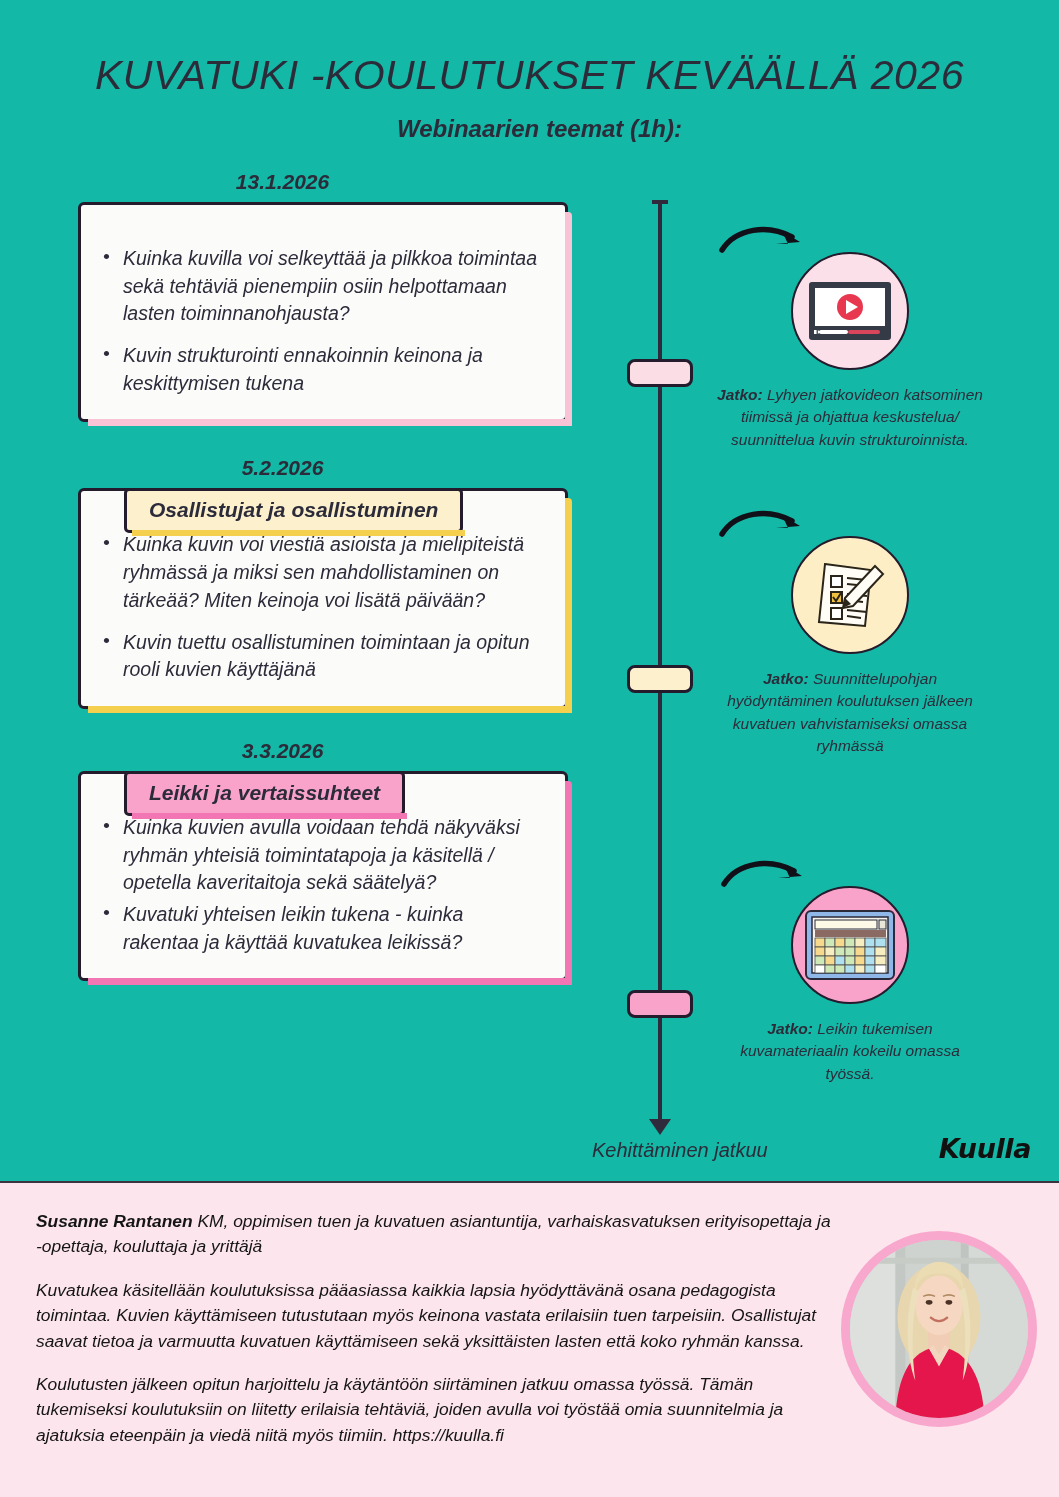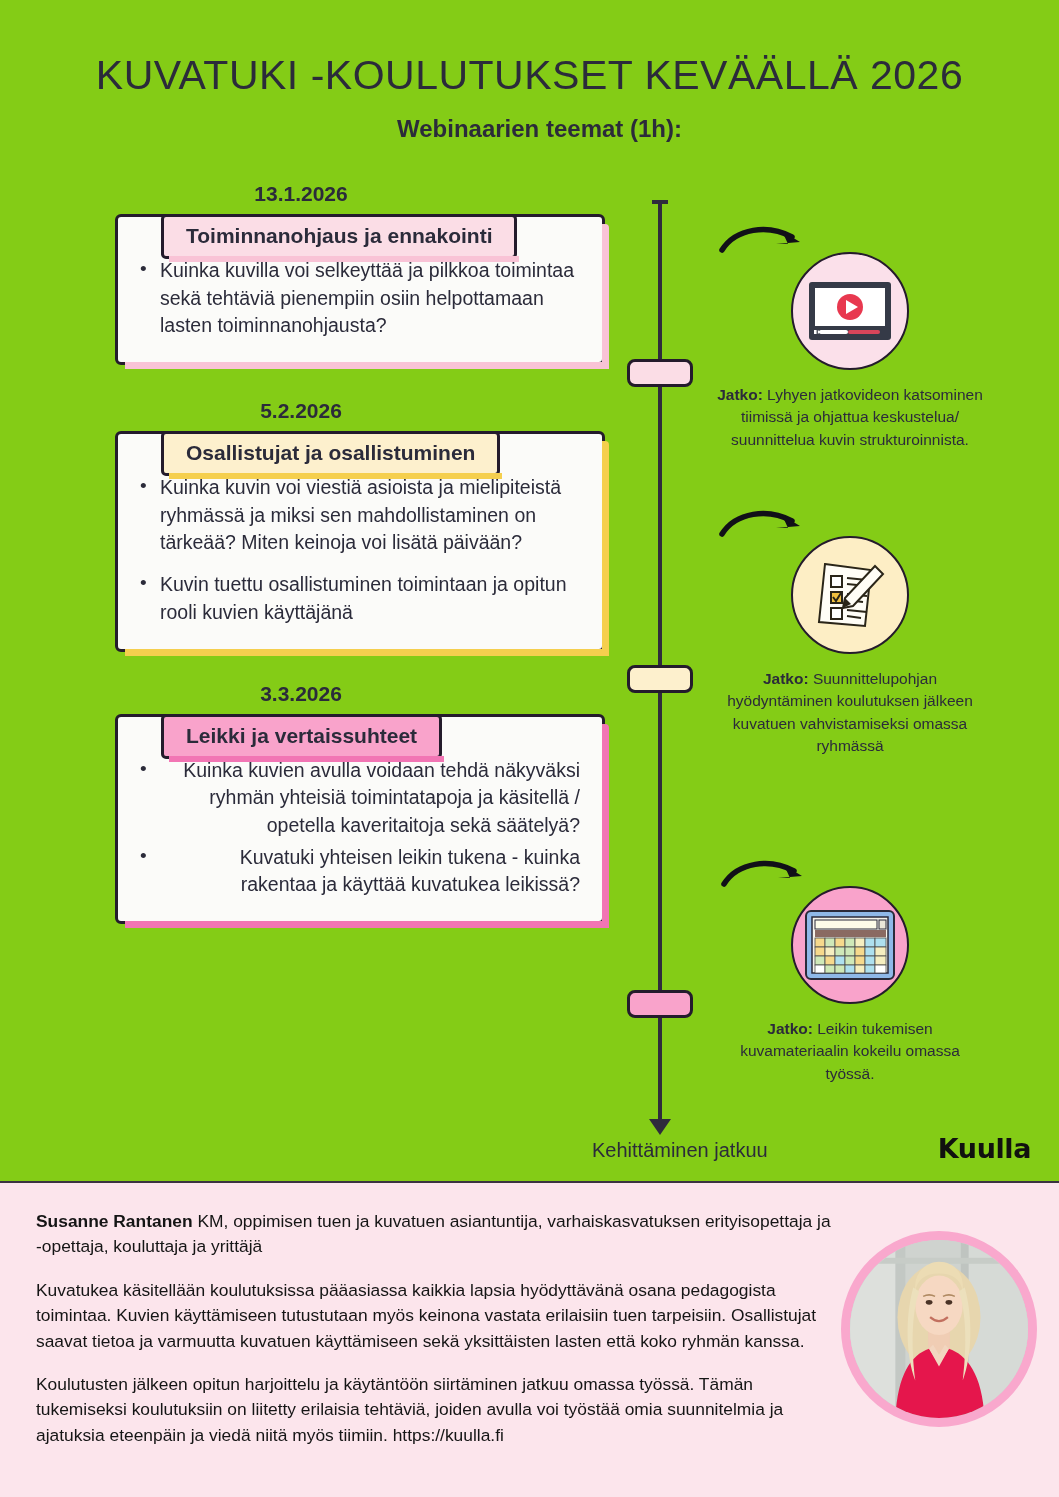--- a/index.html
+++ b/index.html
@@ -2,36 +2,36 @@
 <html><head>
 <meta charset="utf-8">
 <style>
   * { box-sizing: border-box; margin: 0; padding: 0; }
   html, body {
     width: 1059px; height: 1497px;
     font-family: "DejaVu Sans", sans-serif;
     background: #f7f7f5;
     overflow: hidden;
   }
-  .poster { position: relative; width: 1059px; height: 1497px; background: #84cc16; }
+  .poster { position: relative; width: 1059px; height: 1497px; background: #14b8a6; font-style: italic; }
 
   
   .header { padding-top: 52px; text-align: center; }
   .title {
     font-size: 41px; font-weight: 400; letter-spacing: 0.5px;
     color: #2b2b3a; font-family: "Liberation Sans", sans-serif;
   }
   .subtitle {
     margin-top: 16px; font-size: 24px; font-weight: bold; color: #2b2b3a;
     font-family: "Liberation Sans", sans-serif;
     margin-left: 20px;
   }
 
   
-  .cards { position: absolute; left: 0; top: 182px; width: 600px; padding-left: 37px; }
+  .cards { position: absolute; left: 0; top: 170px; width: 600px; }
   .card-block { position: relative; margin-bottom: 34px; }
   .date {
     text-align: center; font-size: 21px; font-weight: bold; color: #2b2b3a;
     font-family: "Liberation Sans", sans-serif;
     margin-left: -35px; margin-bottom: 6px;
   }
   .card-wrap { position: relative; margin-left: 78px; width: 490px; }
 
   .card-body {
     position: relative; background: #fbfbf9;
@@ -76,21 +76,21 @@
   .card-body ul { list-style: none; }
   .card-body li {
     position: relative; padding-left: 24px; margin-bottom: 14px;
     font-size: 19.5px; line-height: 1.42; color: #2b2b3a;
     font-family: "Liberation Sans", sans-serif;
   }
   .card-body li:last-child { margin-bottom: 2px; }
   .card-body li::before {
     content: "\2022"; position: absolute; left: 4px; top: -1px; font-size: 19px;
   }
-  .tight li { margin-bottom: 4px; text-align: right; }
+  .tight li { margin-bottom: 4px; }
 
   
   .timeline { position: absolute; left: 658px; top: 203px; width: 4px; height: 918px; background: #2f2b3c; }
   .timeline .cap {
     position: absolute; top: -3px; left: -6px; width: 16px; height: 4px; background: #2f2b3c;
   }
   .timeline .arrowhead {
     position: absolute; bottom: -14px; left: -9px;
     width: 0; height: 0;
     border-left: 11px solid transparent; border-right: 11px solid transparent;
@@ -166,24 +166,24 @@
   <div class="header">
     <div class="title">KUVATUKI -KOULUTUKSET KEVÄÄLLÄ 2026</div>
     <div class="subtitle">Webinaarien teemat (1h):</div>
   </div>
 
   <div class="cards">
 
     <div class="card-block c-pinklight">
       <div class="date">13.1.2026</div>
       <div class="card-wrap">
-        <div class="card-label">Toiminnanohjaus ja ennakointi</div>
         <div class="card-body">
           <ul>
             <li>Kuinka kuvilla voi selkeyttää ja pilkkoa toimintaa sekä tehtäviä pienempiin osiin helpottamaan lasten toiminnanohjausta?</li>
+            <li>Kuvin strukturointi ennakoinnin keinona ja keskittymisen tukena</li>
           </ul>
         </div>
       </div>
     </div>
 
     <div class="card-block c-cream" style="margin-bottom:30px">
       <div class="date">5.2.2026</div>
       <div class="card-wrap">
         <div class="card-label">Osallistujat ja osallistuminen</div>
         <div class="card-body">

